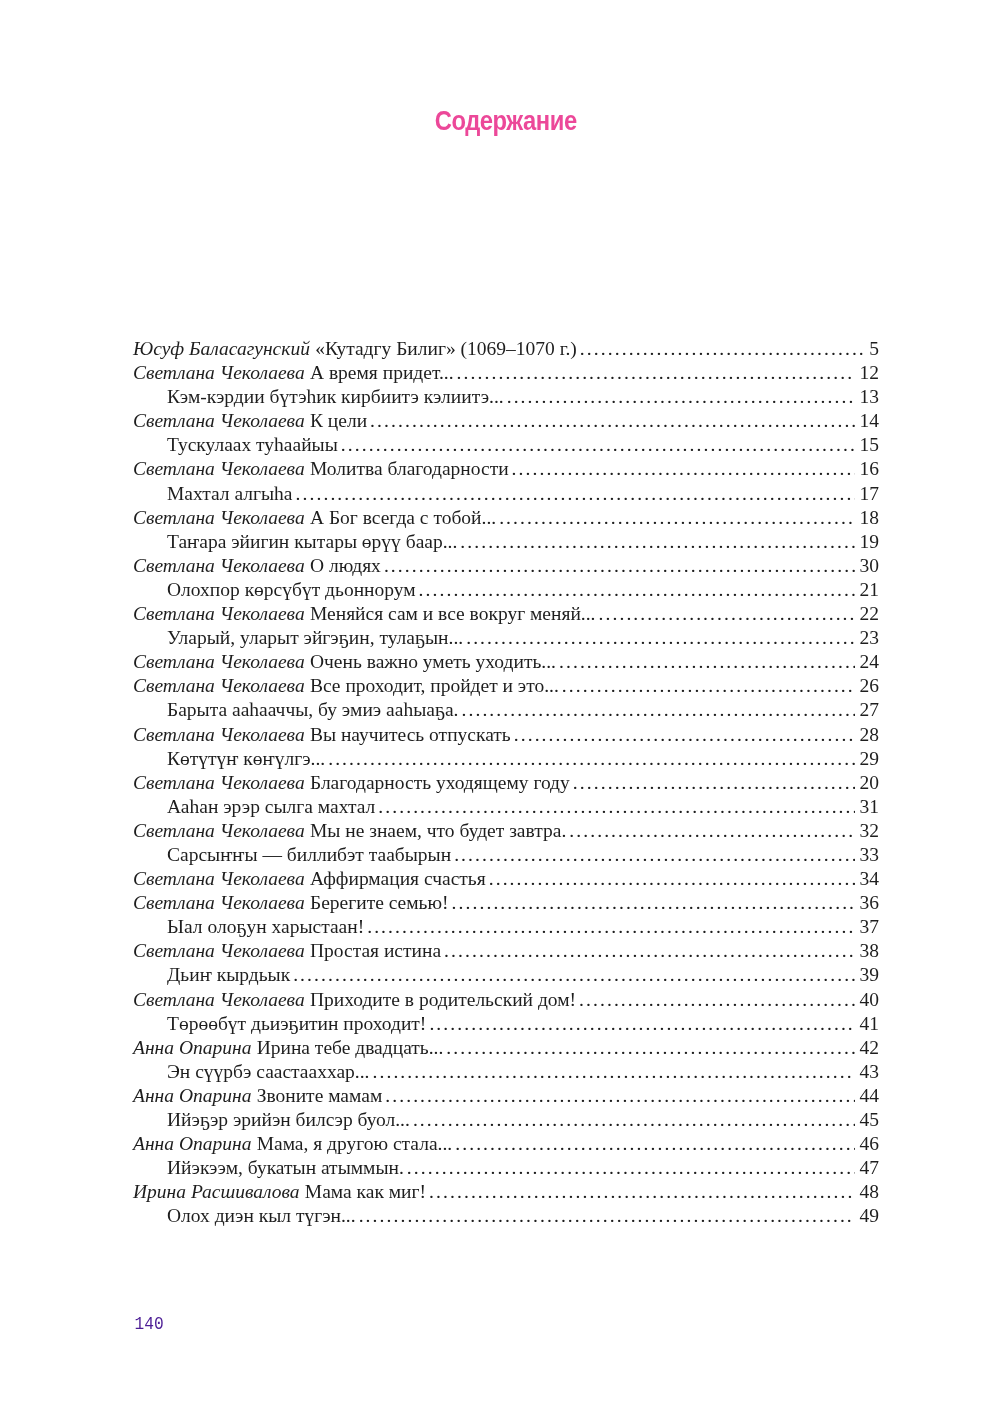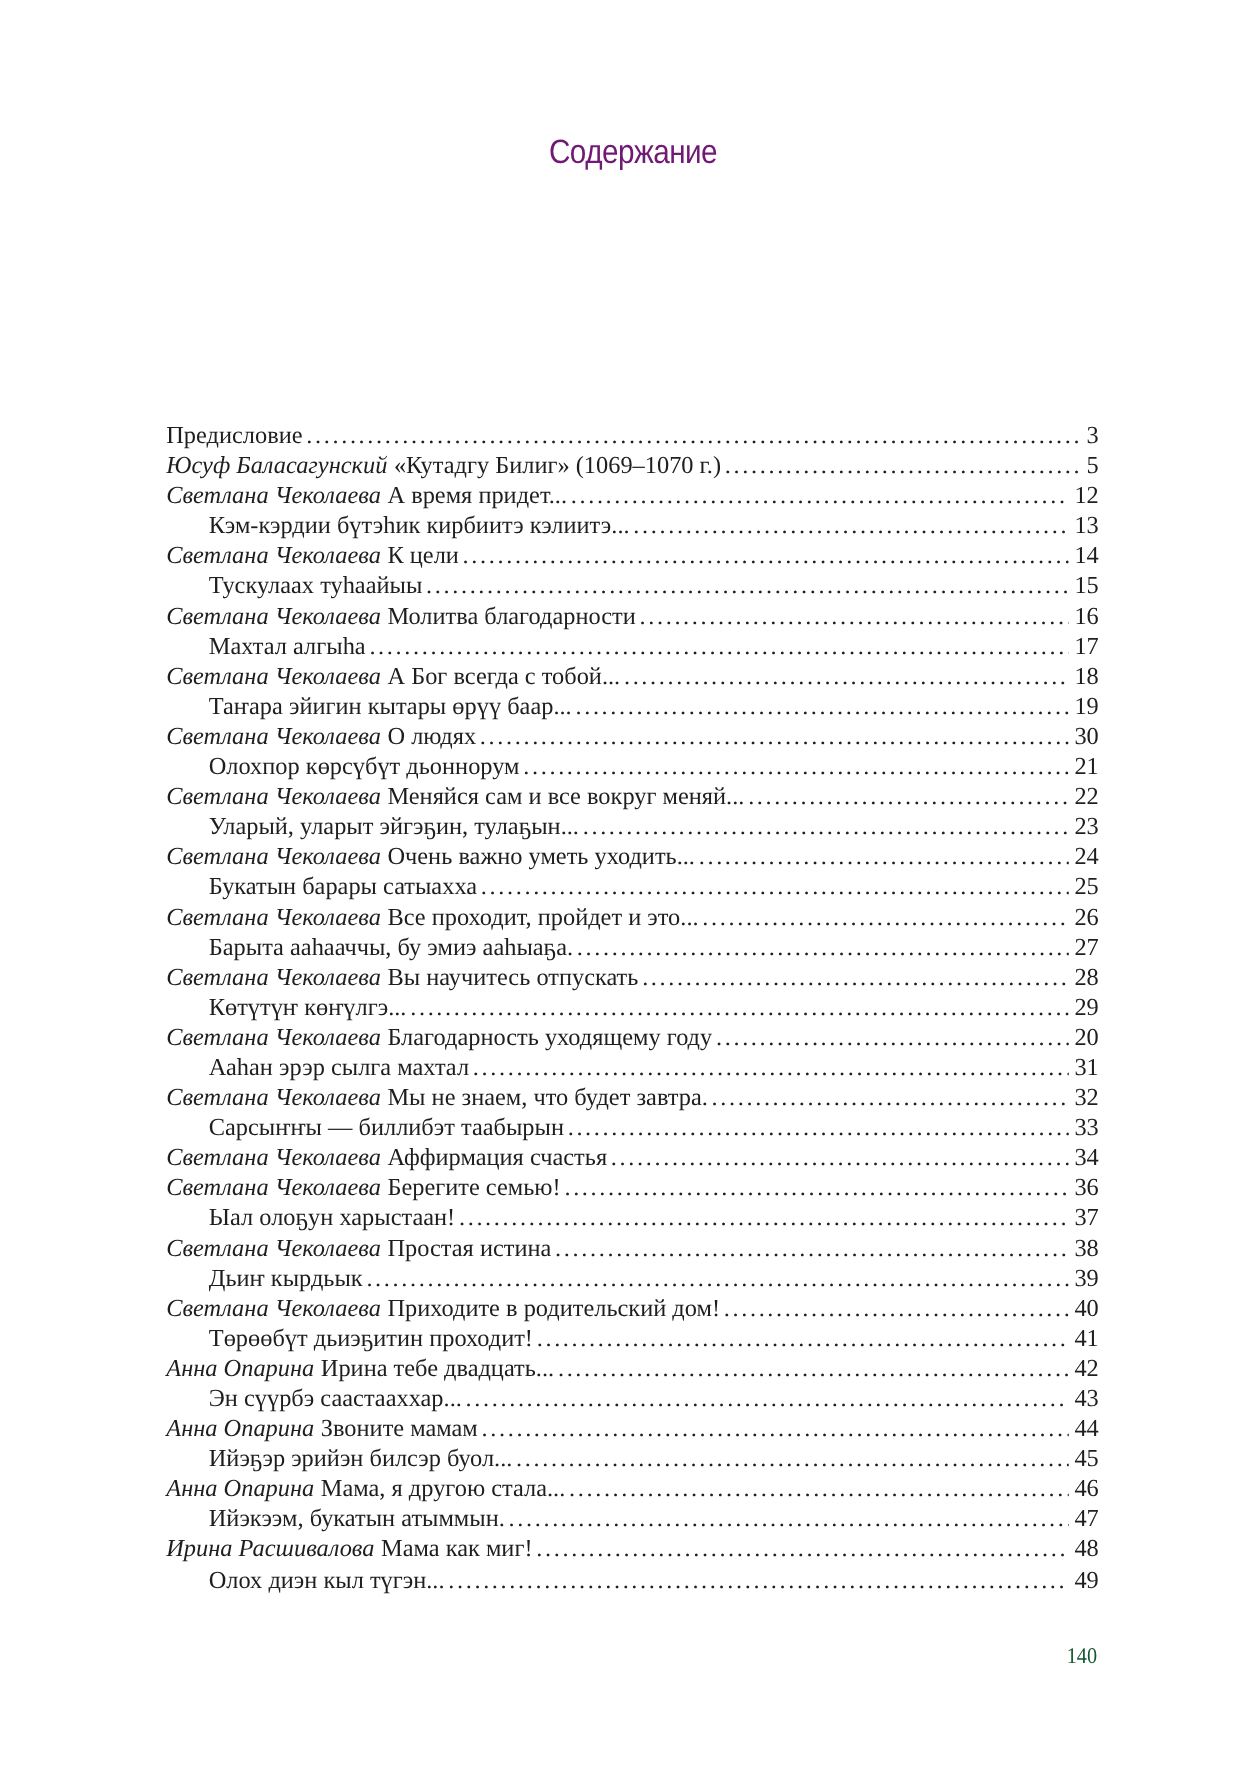--- a/index.html
+++ b/index.html
@@ -15,24 +15,24 @@
     color: #1e1e1e;
     overflow: hidden;
   }
   .page-title {
     position: absolute;
     top: 106px;
     left: 133px;
     width: 746px;
     text-align: center;
     font-family: "Liberation Sans", "DejaVu Sans", sans-serif;
-    font-weight: 400;
+    font-weight: 700;
     font-size: 27px;
     letter-spacing: -0.5px;
-    color: #701a75;
+    color: #ec4899;
   }
   .page-title .squeeze {
     display: inline-block;
     transform: scaleX(0.88);
     transform-origin: center;
   }
   .toc {
     position: absolute;
     top: 337px;
     left: 133px;
@@ -75,46 +75,40 @@
   }
   .pg {
     flex: 0 0 auto;
     text-align: right;
   }
   .folio {
     position: absolute;
     top: 1314px;
     left: 133px;
     width: 746px;
-    text-align: right;
-    font-family: Liberation Serif, serif;
+    text-align: left;
+    font-family: Liberation Mono, monospace;
     font-size: 18px;
-    color: #14532d;
+    color: #4c1d95;
   }
   .folio .squeeze {
     display: inline-block;
     transform: scaleX(0.9);
     transform-origin: center;
   }
 </style>
 </head>
 <body>
 
 <div class="page-title">
   <span class="squeeze">Содержание</span>
 </div>
 
 <div class="toc">
     <div class="entry">
-    <span class="author"></span>
-    <span class="title">Предисловие</span>
-    <span class="leader"></span>
-    <span class="pg">3</span>
-  </div>
-    <div class="entry">
     <span class="author">Юсуф Баласагунский</span>
     <span class="title">«Кутадгу Билиг» (1069–1070 г.)</span>
     <span class="leader"></span>
     <span class="pg">5</span>
   </div>
     <div class="entry">
     <span class="author">Светлана Чеколаева</span>
     <span class="title">А время придет...</span>
     <span class="leader"></span>
     <span class="pg">12</span>
@@ -183,26 +177,20 @@
     <span class="author"></span>
     <span class="title">Уларый, уларыт эйгэҕин, тулаҕын...</span>
     <span class="leader"></span>
     <span class="pg">23</span>
   </div>
     <div class="entry">
     <span class="author">Светлана Чеколаева</span>
     <span class="title">Очень важно уметь уходить...</span>
     <span class="leader"></span>
     <span class="pg">24</span>
-  </div>
-    <div class="entry indent">
-    <span class="author"></span>
-    <span class="title">Букатын барары сатыахха</span>
-    <span class="leader"></span>
-    <span class="pg">25</span>
   </div>
     <div class="entry">
     <span class="author">Светлана Чеколаева</span>
     <span class="title">Все проходит, пройдет и это...</span>
     <span class="leader"></span>
     <span class="pg">26</span>
   </div>
     <div class="entry indent">
     <span class="author"></span>
     <span class="title">Барыта ааһааччы, бу эмиэ ааһыаҕа.</span>

